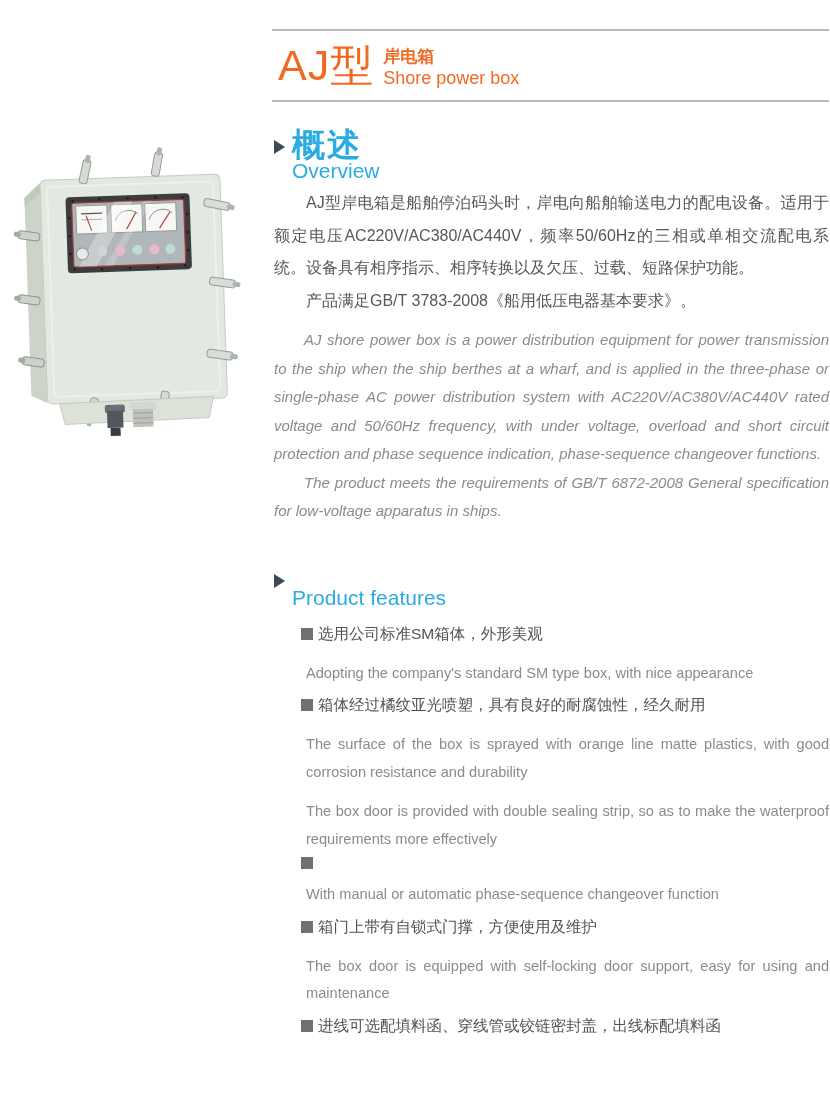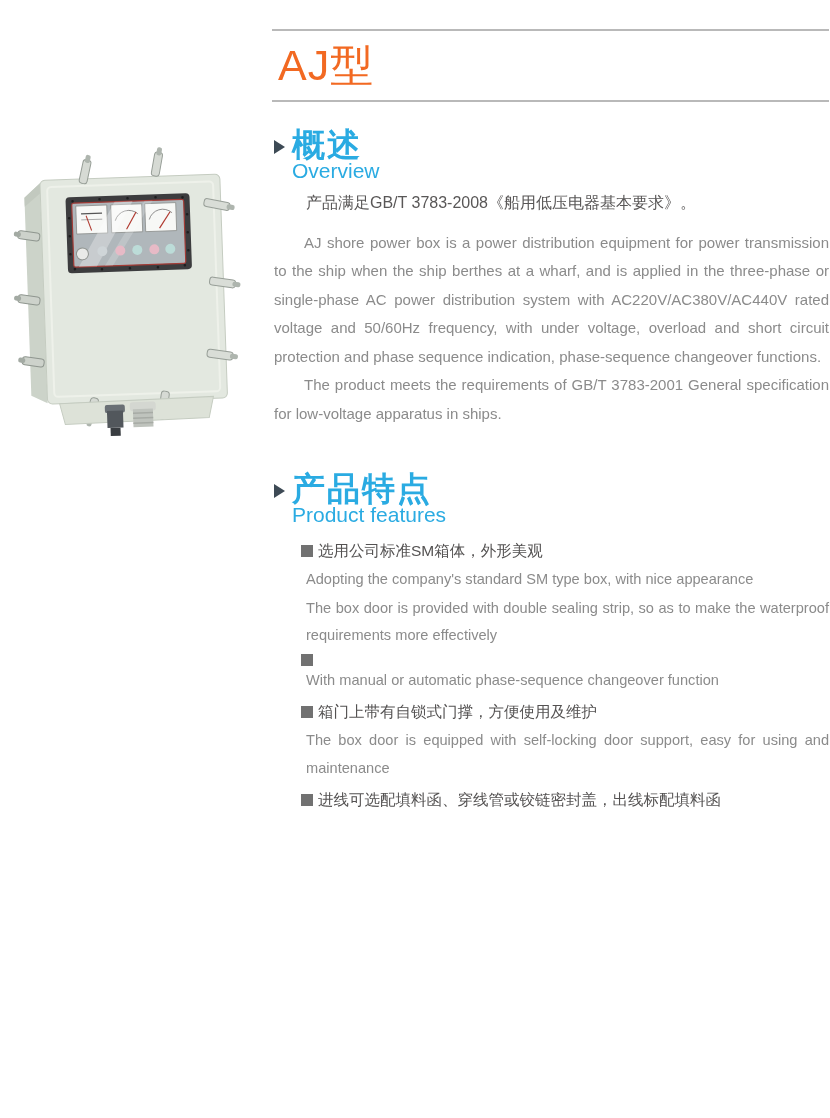--- a/index.html
+++ b/index.html
@@ -29,37 +29,37 @@
     margin-right:7px; margin-top:3px;
   }
   .sec-title { font-size:33px; color:#2aabe2; font-weight:600; letter-spacing:2px; line-height:32px; }
   .sec-sub { font-size:21px; color:#2aabe2; margin-left:18px; line-height:19px; }
   
   .overview { margin-top:27px; }
   .p-zh {
     font-size:16px; color:#595757; line-height:32.5px;
     text-align:justify; text-indent:2em; margin-top:7px;
   }
-  .p-zh + .p-zh { margin-top:12px; }
+  .p-zh + .p-zh { margin-top:0; }
   .p-en {
     font-size:15px; color:#8b8b8b; line-height:28.5px;
-    text-align:justify; text-indent:2em; margin-top:9px;
+    text-align:justify; text-indent:2em; margin-top:9px;font-style:italic;
   }
   .p-en + .p-en { margin-top:0; }
   
   .features { margin-top:45px; }
   .feat-list { margin-top:13px; margin-left:15px; }
   .feat-zh {
     display:flex; align-items:center;
     font-size:15.5px; color:#545252; line-height:28px; margin-top:4px;padding-left:12px;
   }
   .sq { width:12px; height:12px; background:#717171; flex:none; margin-right:5px; }
   .feat-en {
     font-size:14.6px; color:#8b8b8b; line-height:27.5px;
-    margin-left:17px; text-align:justify; margin-top:1px;
+    margin-left:17px; text-align:justify; margin-top:12px;
   }
 </style>
 </head>
 <body>
 
 <div class="photo-wrap">
   <svg viewBox="0 0 254 304" width="254" height="304">
     <g transform="rotate(-2 127 152)">
 
       <polygon points="18,48 34,34 34,254 18,246" fill="#ccd3c9"></polygon>
@@ -180,54 +180,63 @@
     </g>
   </svg>
 </div>
 
 <div class="content">
 
   <div class="rule rule-top"></div>
 
   <div class="title-block">
     <span class="title-model">AJ型</span>
+    <span class="title-side">
+      <span class="title-zh">岸电箱</span>
+      <span class="title-en">Shore power box</span>
+    </span>
   </div>
 
   <div class="rule"></div>
 
   <div class="section overview">
     <div class="sec-head">
       <span class="tri"></span>
       <span class="sec-title">概述</span>
     </div>
     <div class="sec-sub">Overview</div>
 
+    <p class="p-zh">AJ型岸电箱是船舶停泊码头时，岸电向船舶输送电力的配电设备。适用于额定电压AC220V/AC380/AC440V，频率50/60Hz的三相或单相交流配电系统。设备具有相序指示、相序转换以及欠压、过载、短路保护功能。</p>
     <p class="p-zh">产品满足GB/T 3783-2008《船用低压电器基本要求》。</p>
     <p class="p-en">AJ shore power box is a power distribution equipment for power transmission to the ship when the ship berthes at a wharf, and is applied in the three-phase or single-phase AC power distribution system with AC220V/AC380V/AC440V rated voltage and 50/60Hz frequency, with under voltage, overload and short circuit protection and phase sequence indication, phase-sequence changeover functions.</p>
-    <p class="p-en">The product meets the requirements of GB/T 3783-2001 General specification for low-voltage apparatus in ships.</p>
+    <p class="p-en">The product meets the requirements of GB/T 6872-2008 General specification for low-voltage apparatus in ships.</p>
   </div>
 
   <div class="section features">
     <div class="sec-head">
       <span class="tri"></span>
-      <span class="sec-title">产品特点</span>
     </div>
     <div class="sec-sub">Product features</div>
 
     <div class="feat-list">
 
       <div class="feat">
         <div class="feat-zh">
           <span class="sq"></span>
           <span>选用公司标准SM箱体，外形美观</span>
         </div>
         <div class="feat-en">Adopting the company's standard SM type box, with nice appearance</div>
       </div>
 
       <div class="feat">
+        <div class="feat-zh">
+          <span class="sq"></span>
+          <span>箱体经过橘纹亚光喷塑，具有良好的耐腐蚀性，经久耐用</span>
+        </div>
+        <div class="feat-en">The surface of the box is sprayed with orange line matte plastics, with good corrosion resistance and durability</div>
       </div>
 
       <div class="feat">
         <div class="feat-en">The box door is provided with double sealing strip, so as to make the waterproof requirements more effectively</div>
       </div>
 
       <div class="feat">
         <div class="feat-zh">
           <span class="sq"></span>
         </div>

